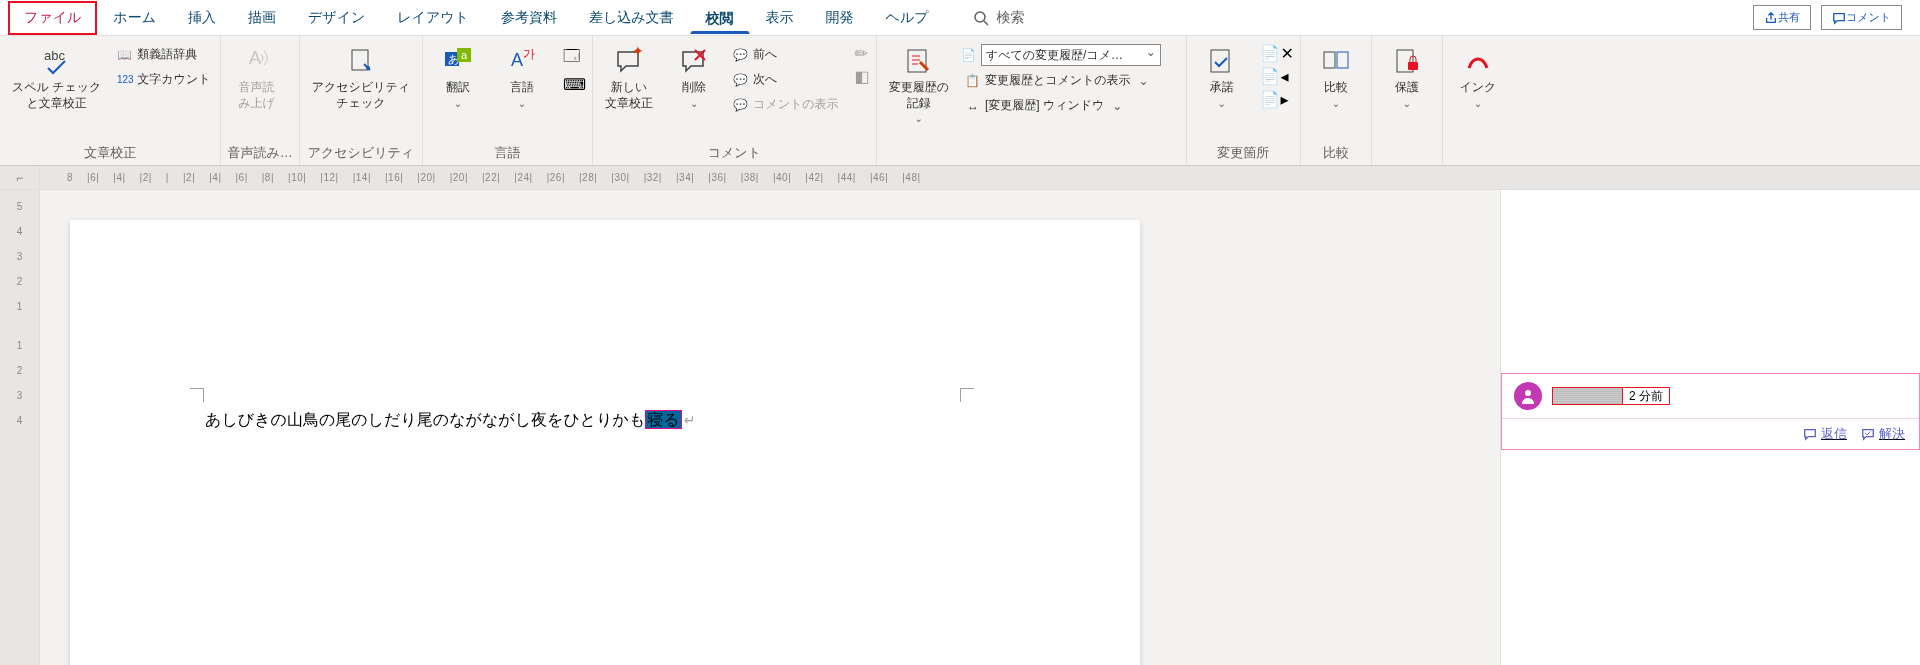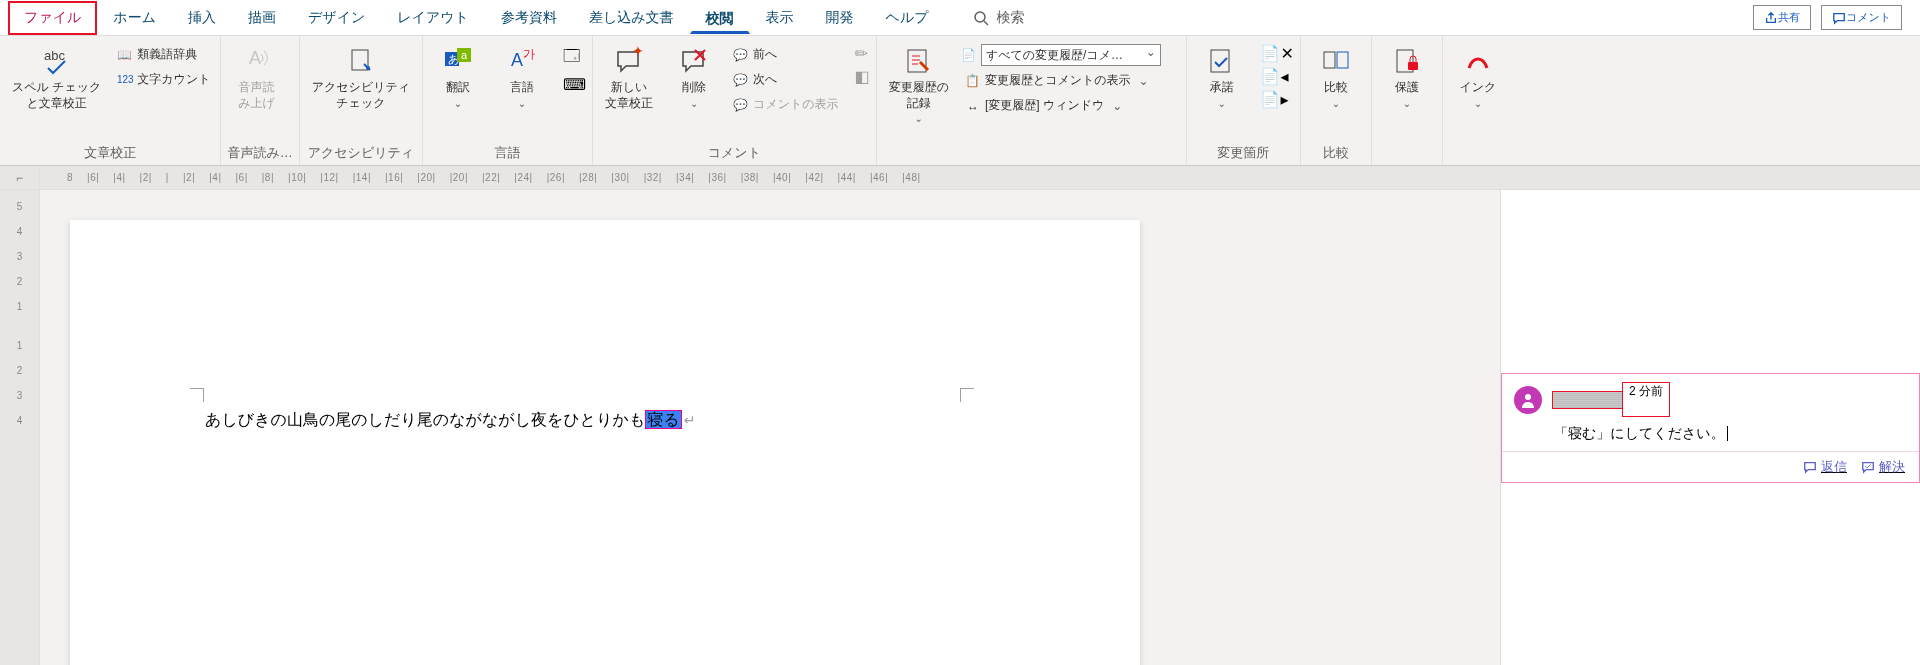--- a/index.html
+++ b/index.html
@@ -189,21 +189,21 @@
 .doc-text {
   position:absolute;
   left: 135px;
   top: 190px;
   font-family: "Yu Mincho","MS Mincho", serif;
   font-size: 16px;
   color:#000;
   white-space: nowrap;
 }
 .highlight {
-  background: #3b82f6;
+  background: #0369a1;
   border:1px solid #ec008c;
   padding:0 1px;
 }
 .para-mark { color:#a19f9d; font-size:14px; margin-left:2px;}
 
 
 .comment-pane {
   width: 420px;
   background:#fff;
   border-left:1px solid #e1dfdd;
@@ -231,21 +231,21 @@
 .meta-line { display:flex; align-items:center; gap:0;}
 .author-redact {
   width:70px; height:18px;
   background: repeating-linear-gradient(0deg,#bbb,#bbb 1px,#ccc 1px,#ccc 2px);
   border:1px solid #e81123;
   border-right:none;
 }
 .timestamp {
   border:1px solid #e81123;
   padding: 0 6px;
-  height:35px; line-height:16px;
+  height:18px; line-height:16px;
   font-size:12px;
 }
 .comment-body {
   padding: 0 12px 8px 52px;
   font-size: 14px;
   font-family: "Yu Mincho","MS Mincho", serif;
 }
 .comment-body .cursor { border-left:1px solid #000; margin-left:2px;}
 .comment-actions {
   border-top:1px solid #f3d6e6;
@@ -610,23 +610,20 @@
               <path d="M3 17c0-4 3-6 6-6s6 2 6 6z"></path>
             </svg>
         </div>
         <div>
           <div class="meta-line">
             <div class="author-redact"></div>
             <div class="timestamp">2 分前</div>
           </div>
         </div>
       </div>
-      <div class="comment-body">
-        <span>「寝む」にしてください。</span><span class="cursor">&nbsp;</span>
-      </div>
       <div class="comment-actions">
         <div class="link-btn">
           <svg width="14" height="14" viewBox="0 0 16 16">
               <path d="M2 3h12v8H6l-3 3V11H2z" fill="none" stroke="#5b5fc7" stroke-width="1.5"></path>
             </svg>
           <span>返信</span>
         </div>
         <div class="link-btn">
           <svg width="14" height="14" viewBox="0 0 16 16">
               <path d="M2 3h12v8H6l-3 3V11H2z" fill="none" stroke="#5b5fc7" stroke-width="1.5"></path>

